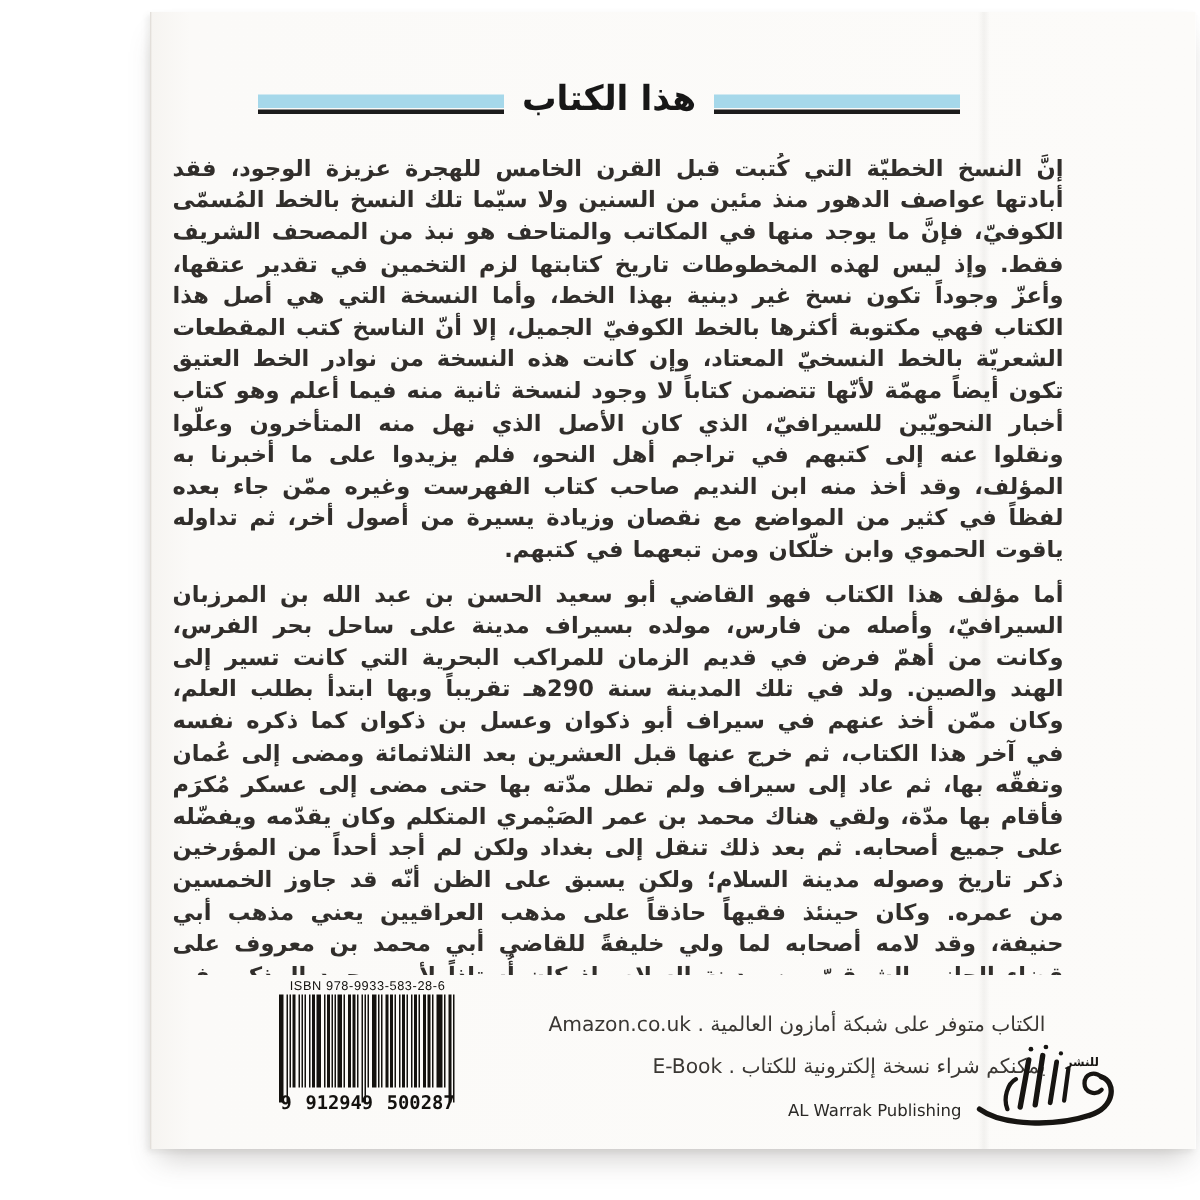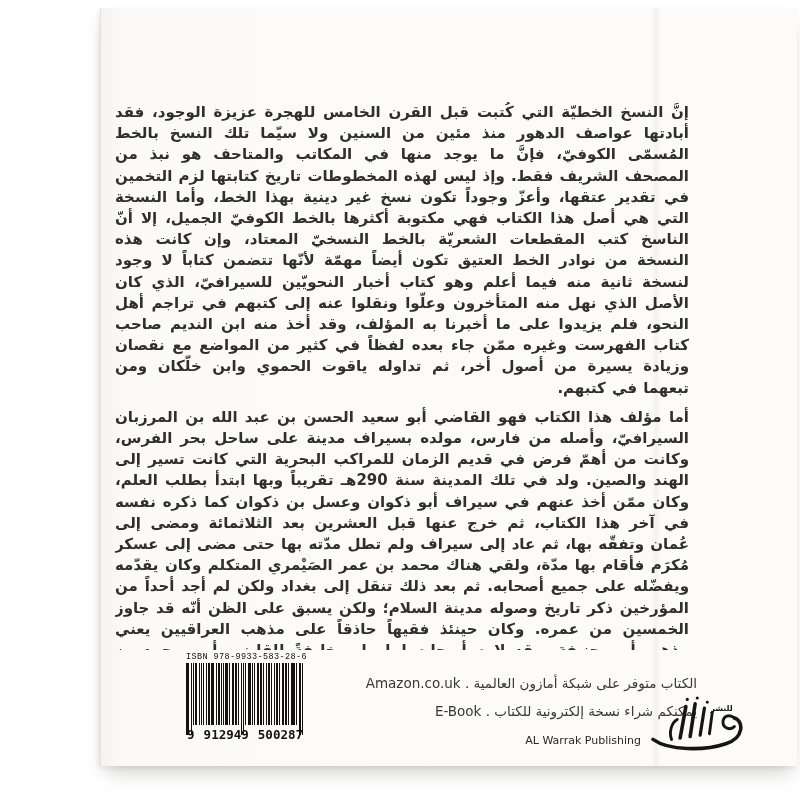--- a/index.html
+++ b/index.html
@@ -26,36 +26,36 @@
   }
   .h-rule{flex:0 0 164px;}
   .h-rule .blue{height:9px;background:var(--accent-blue,#a6d8ea);}
   .h-rule .black{height:3px;background:var(--rule-black,#1c1c1c);margin-top:1px;}
   .h-title{
     flex:0 0 auto;font-size:23px;font-weight:bold;color:#171717;
     letter-spacing:0;white-space:nowrap;transform:translateY(-3px);
   }
   
   .text-block{
-    position:absolute;top:94px;left:14px;right:108px;height:548px;overflow:hidden;
+    position:absolute;top:94px;left:14px;right:88px;height:548px;overflow:hidden;
     direction:rtl;text-align:justify;
   }
   .text-block p{
     margin:0 0 8px 0;font-size:15px;line-height:21.2px;font-weight:bold;
     color:var(--ink,#312e2b);word-spacing:1px;
   }
   
   .availability{
     position:absolute;top:661px;right:100px;direction:rtl;text-align:right;
     font-size:13.5px;line-height:28px;color:#3a3733;
   }
   
   .barcode{position:absolute;left:85px;top:644px;width:118px;text-align:center;}
   .isbn-label{
-    font-family:Liberation Mono, monospace;font-size:8.5px;letter-spacing:.4px;
+    font-family:Liberation Sans, sans-serif;font-size:8.5px;letter-spacing:.4px;
     color:#14120f;white-space:nowrap;
   }
   .bars{
     height:72px;margin-top:1px;display:flex;align-items:flex-start;justify-content:center;
   }
   .bars .bar{display:inline-block;height:62px;background:#14120f;}
   .bars .bar.guard{height:72px;}
   .digits{
     display:flex;justify-content:space-between;padding:0 1px;margin-top:-8px;
     font-family:"DejaVu Sans Mono",monospace;font-size:12.5px;font-weight:bold;color:#14120f;
@@ -71,20 +71,31 @@
   }
   .logo-svg{display:block;}
 </style>
 </head>
 <body style="--accent-blue: #a6d8ea; --rule-black: #1c1c1c; --ink: #312e2b;">
 
 <div class="page">
 
   <div class="crease"></div>
 
+  <div class="header">
+    <div class="h-rule">
+      <div class="blue"></div>
+      <div class="black"></div>
+    </div>
+    <div class="h-title">هذا الكتاب</div>
+    <div class="h-rule">
+      <div class="blue"></div>
+      <div class="black"></div>
+    </div>
+  </div>
 
   <div class="text-block">
     <p>إنَّ النسخ الخطيّة التي كُتبت قبل القرن الخامس للهجرة عزيزة الوجود، فقد أبادتها عواصف الدهور منذ مئين من السنين ولا سيّما تلك النسخ بالخط المُسمّى الكوفيّ، فإنَّ ما يوجد منها في المكاتب والمتاحف هو نبذ من المصحف الشريف فقط. وإذ ليس لهذه المخطوطات تاريخ كتابتها لزم التخمين في تقدير عتقها، وأعزّ وجوداً تكون نسخ غير دينية بهذا الخط، وأما النسخة التي هي أصل هذا الكتاب فهي مكتوبة أكثرها بالخط الكوفيّ الجميل، إلا أنّ الناسخ كتب المقطعات الشعريّة بالخط النسخيّ المعتاد، وإن كانت هذه النسخة من نوادر الخط العتيق تكون أيضاً مهمّة لأنّها تتضمن كتاباً لا وجود لنسخة ثانية منه فيما أعلم وهو كتاب أخبار النحويّين للسيرافيّ، الذي كان الأصل الذي نهل منه المتأخرون وعلّوا ونقلوا عنه إلى كتبهم في تراجم أهل النحو، فلم يزيدوا على ما أخبرنا به المؤلف، وقد أخذ منه ابن النديم صاحب كتاب الفهرست وغيره ممّن جاء بعده لفظاً في كثير من المواضع مع نقصان وزيادة يسيرة من أصول أخر، ثم تداوله ياقوت الحموي وابن خلّكان ومن تبعهما في كتبهم.</p>
     <p>أما مؤلف هذا الكتاب فهو القاضي أبو سعيد الحسن بن عبد الله بن المرزبان السيرافيّ، وأصله من فارس، مولده بسيراف مدينة على ساحل بحر الفرس، وكانت من أهمّ فرض في قديم الزمان للمراكب البحرية التي كانت تسير إلى الهند والصين. ولد في تلك المدينة سنة 290هـ تقريباً وبها ابتدأ بطلب العلم، وكان ممّن أخذ عنهم في سيراف أبو ذكوان وعسل بن ذكوان كما ذكره نفسه في آخر هذا الكتاب، ثم خرج عنها قبل العشرين بعد الثلاثمائة ومضى إلى عُمان وتفقّه بها، ثم عاد إلى سيراف ولم تطل مدّته بها حتى مضى إلى عسكر مُكرَم فأقام بها مدّة، ولقي هناك محمد بن عمر الصَيْمري المتكلم وكان يقدّمه ويفضّله على جميع أصحابه. ثم بعد ذلك تنقل إلى بغداد ولكن لم أجد أحداً من المؤرخين ذكر تاريخ وصوله مدينة السلام؛ ولكن يسبق على الظن أنّه قد جاوز الخمسين من عمره. وكان حينئذ فقيهاً حاذقاً على مذهب العراقيين يعني مذهب أبي حنيفة، وقد لامه أصحابه لما ولي خليفةً للقاضي أبي محمد بن معروف على قضاء الجانب الشرقيّ من مدينة السلام، إذ كان أُستاذاً لأبي محمد المذكور في النحو ثم جمع له الجانبين وبعد مدة كان على قضاء الجانب الشرقيّ فقط كما كان أولاً، وفي هذه المدة عقد له الفقيه الكرخيّ حلقةً يفتي فيها، قال هلال بن المحسّن الصابئ: إنّ أبا سعيد توفي يوم الاثنين الثاني من رجب سنة 368هـ عن أربع وثمانين سنة. وزاد أبو منصور الأزهريّ: بين صلاتي الظهر والعصر ودفن في مقابر الخيزران بعد صلاة العصر من هذا اليوم.</p>
   </div>
 
   <div class="availability">
     <div>الكتاب متوفر على شبكة أمازون العالمية . Amazon.co.uk</div>
     <div>يمكنكم شراء نسخة إلكترونية للكتاب . E-Book</div>
   </div>

